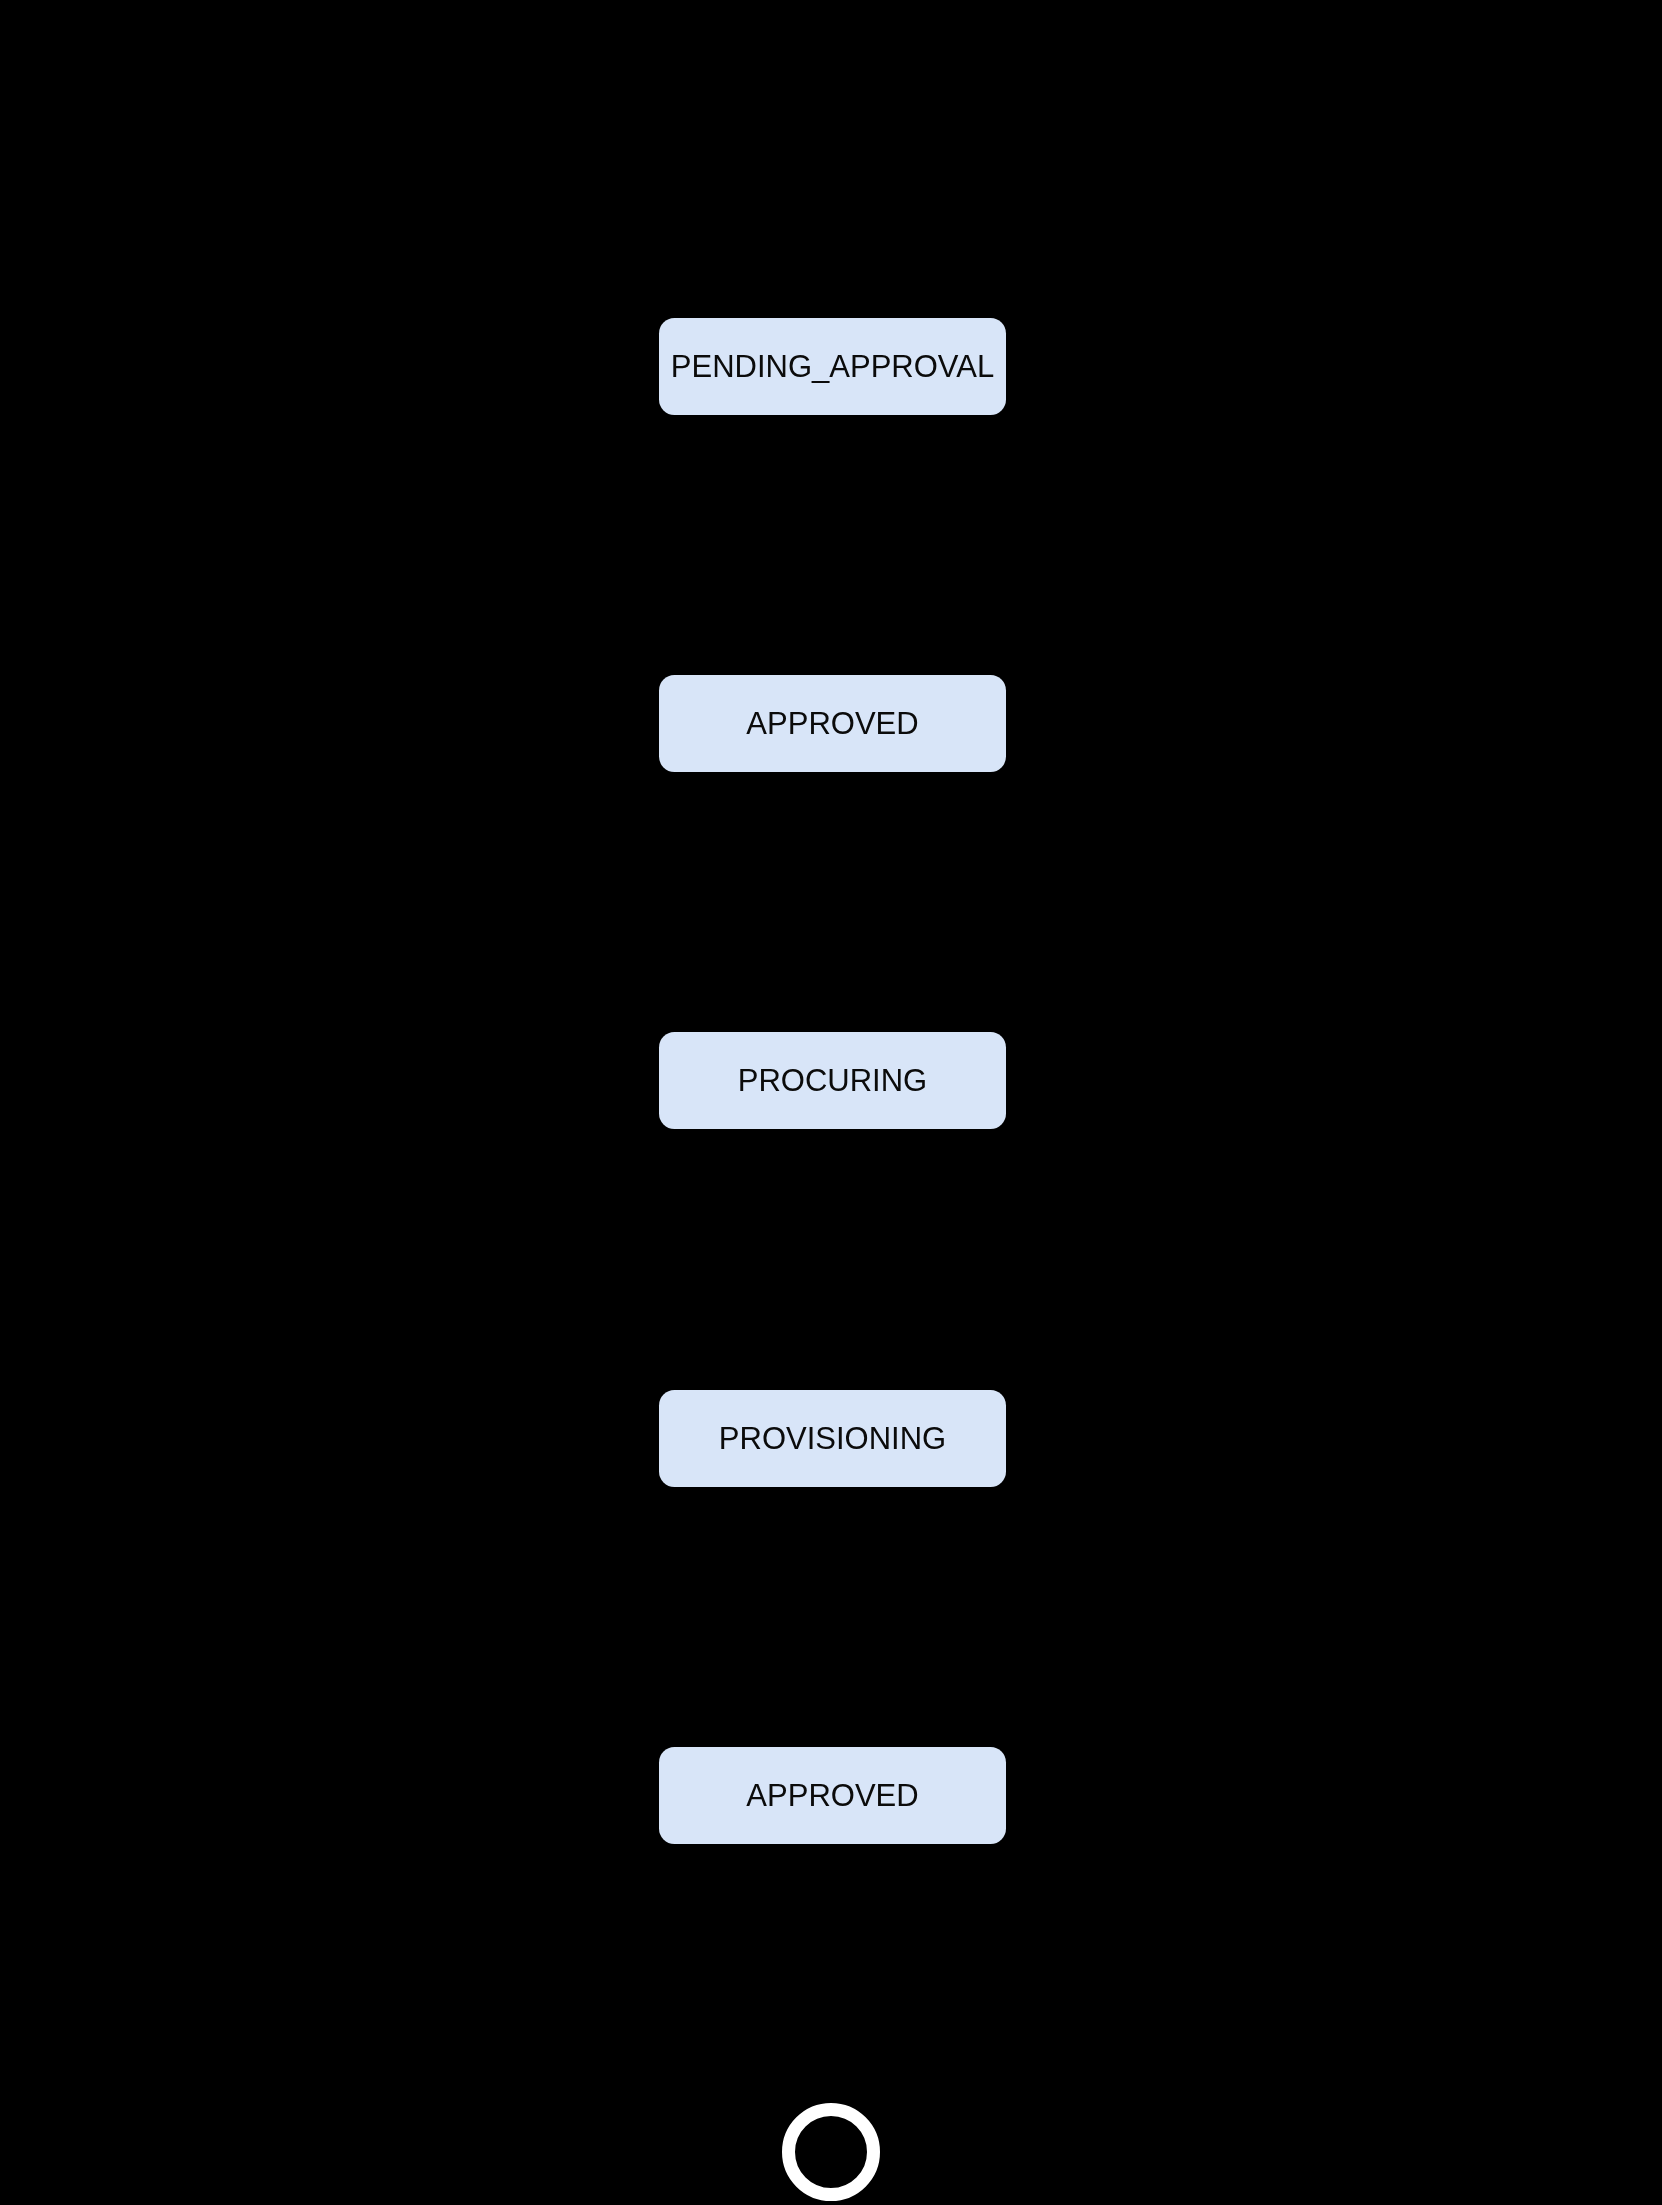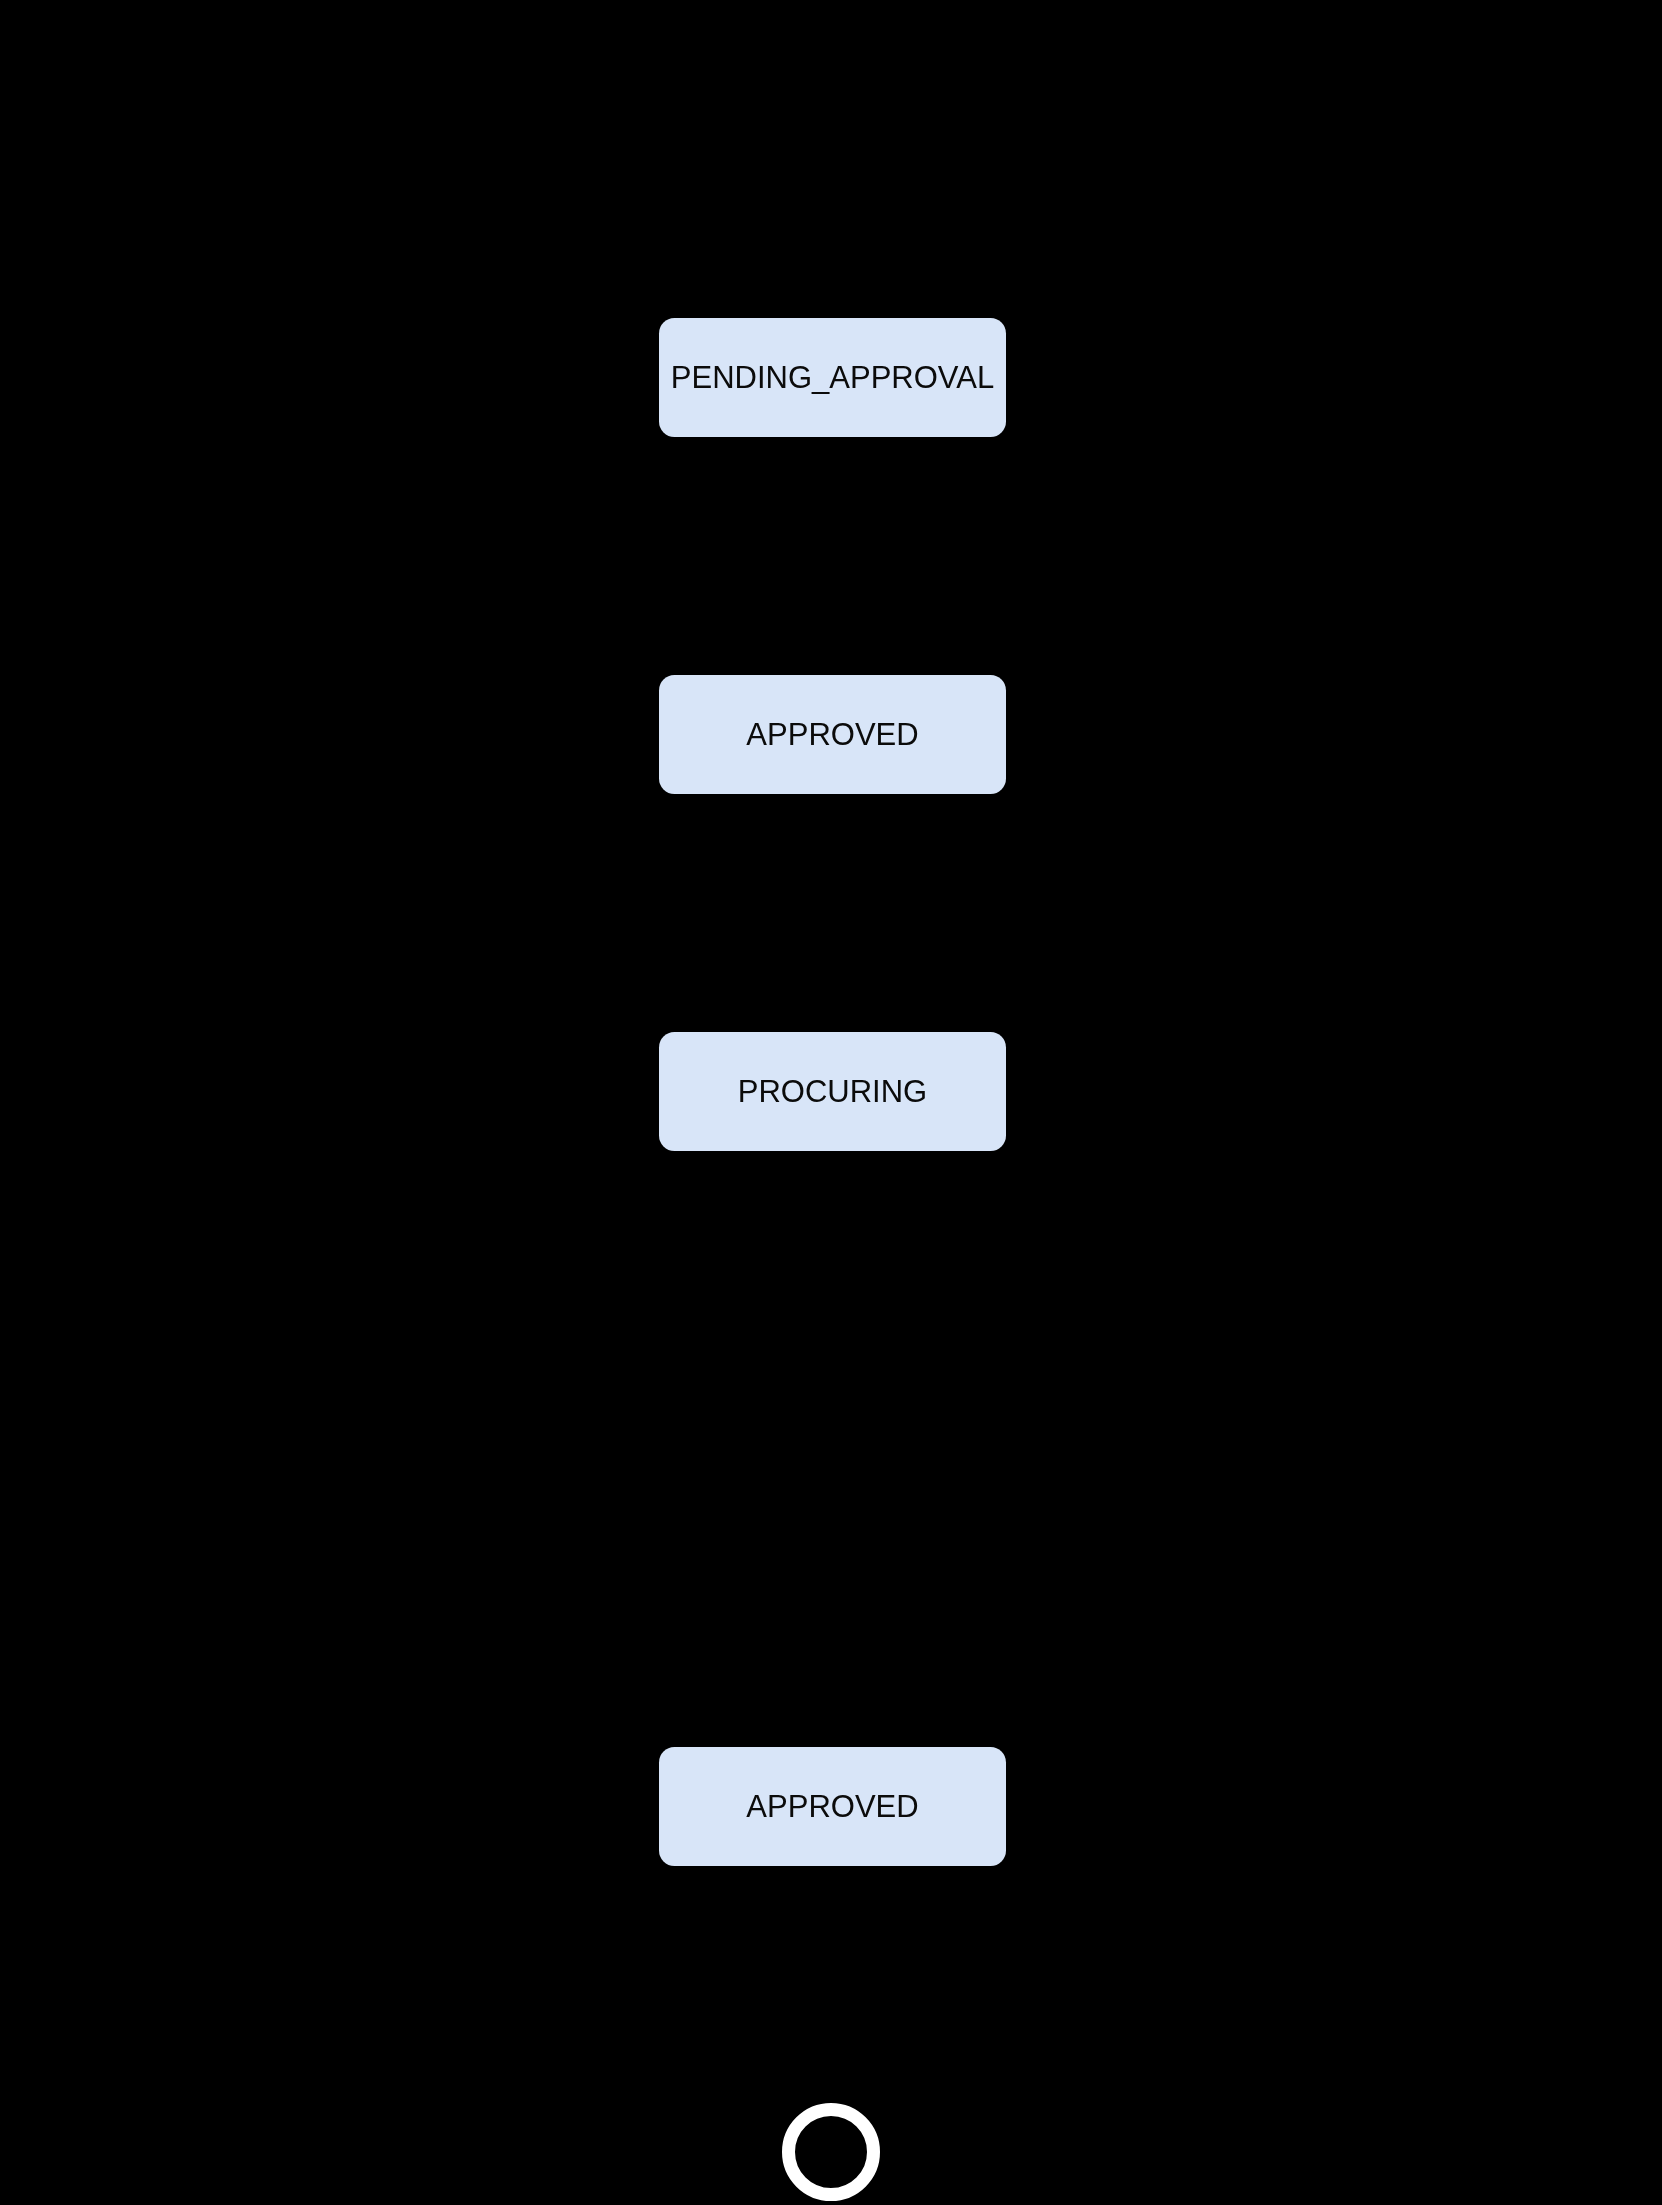--- a/index.html
+++ b/index.html
@@ -12,21 +12,21 @@
     width: 1662px;
     height: 2205px;
     background: var(--background, #000000);
     overflow: hidden;
     font-family: "Liberation Sans", sans-serif;
   }
   .state-node {
     position: absolute;
     left: 659px;
     width: 347px;
-    height: 119px;
+    height: 97px;
     background: var(--node-fill, #d8e5f8);
     border-radius: 15.4px;
     display: flex;
     align-items: center;
     justify-content: center;
   }
   .state-node .state-label {
     color: var(--node-text, #0b0b0b);
     font-size: 31px;
     font-weight: 400;
@@ -60,20 +60,23 @@
   </div>
 
   <div class="state-node state-pos-1">
     <span class="state-label">APPROVED</span>
   </div>
 
   <div class="state-node state-pos-2">
     <span class="state-label">PROCURING</span>
   </div>
 
+  <div class="state-node state-pos-3">
+    <span class="state-label">PROVISIONING</span>
+  </div>
 
   <div class="state-node state-pos-4">
     <span class="state-label">APPROVED</span>
   </div>
 
   <div class="final-ring"></div>
 
 </div>
 
 

